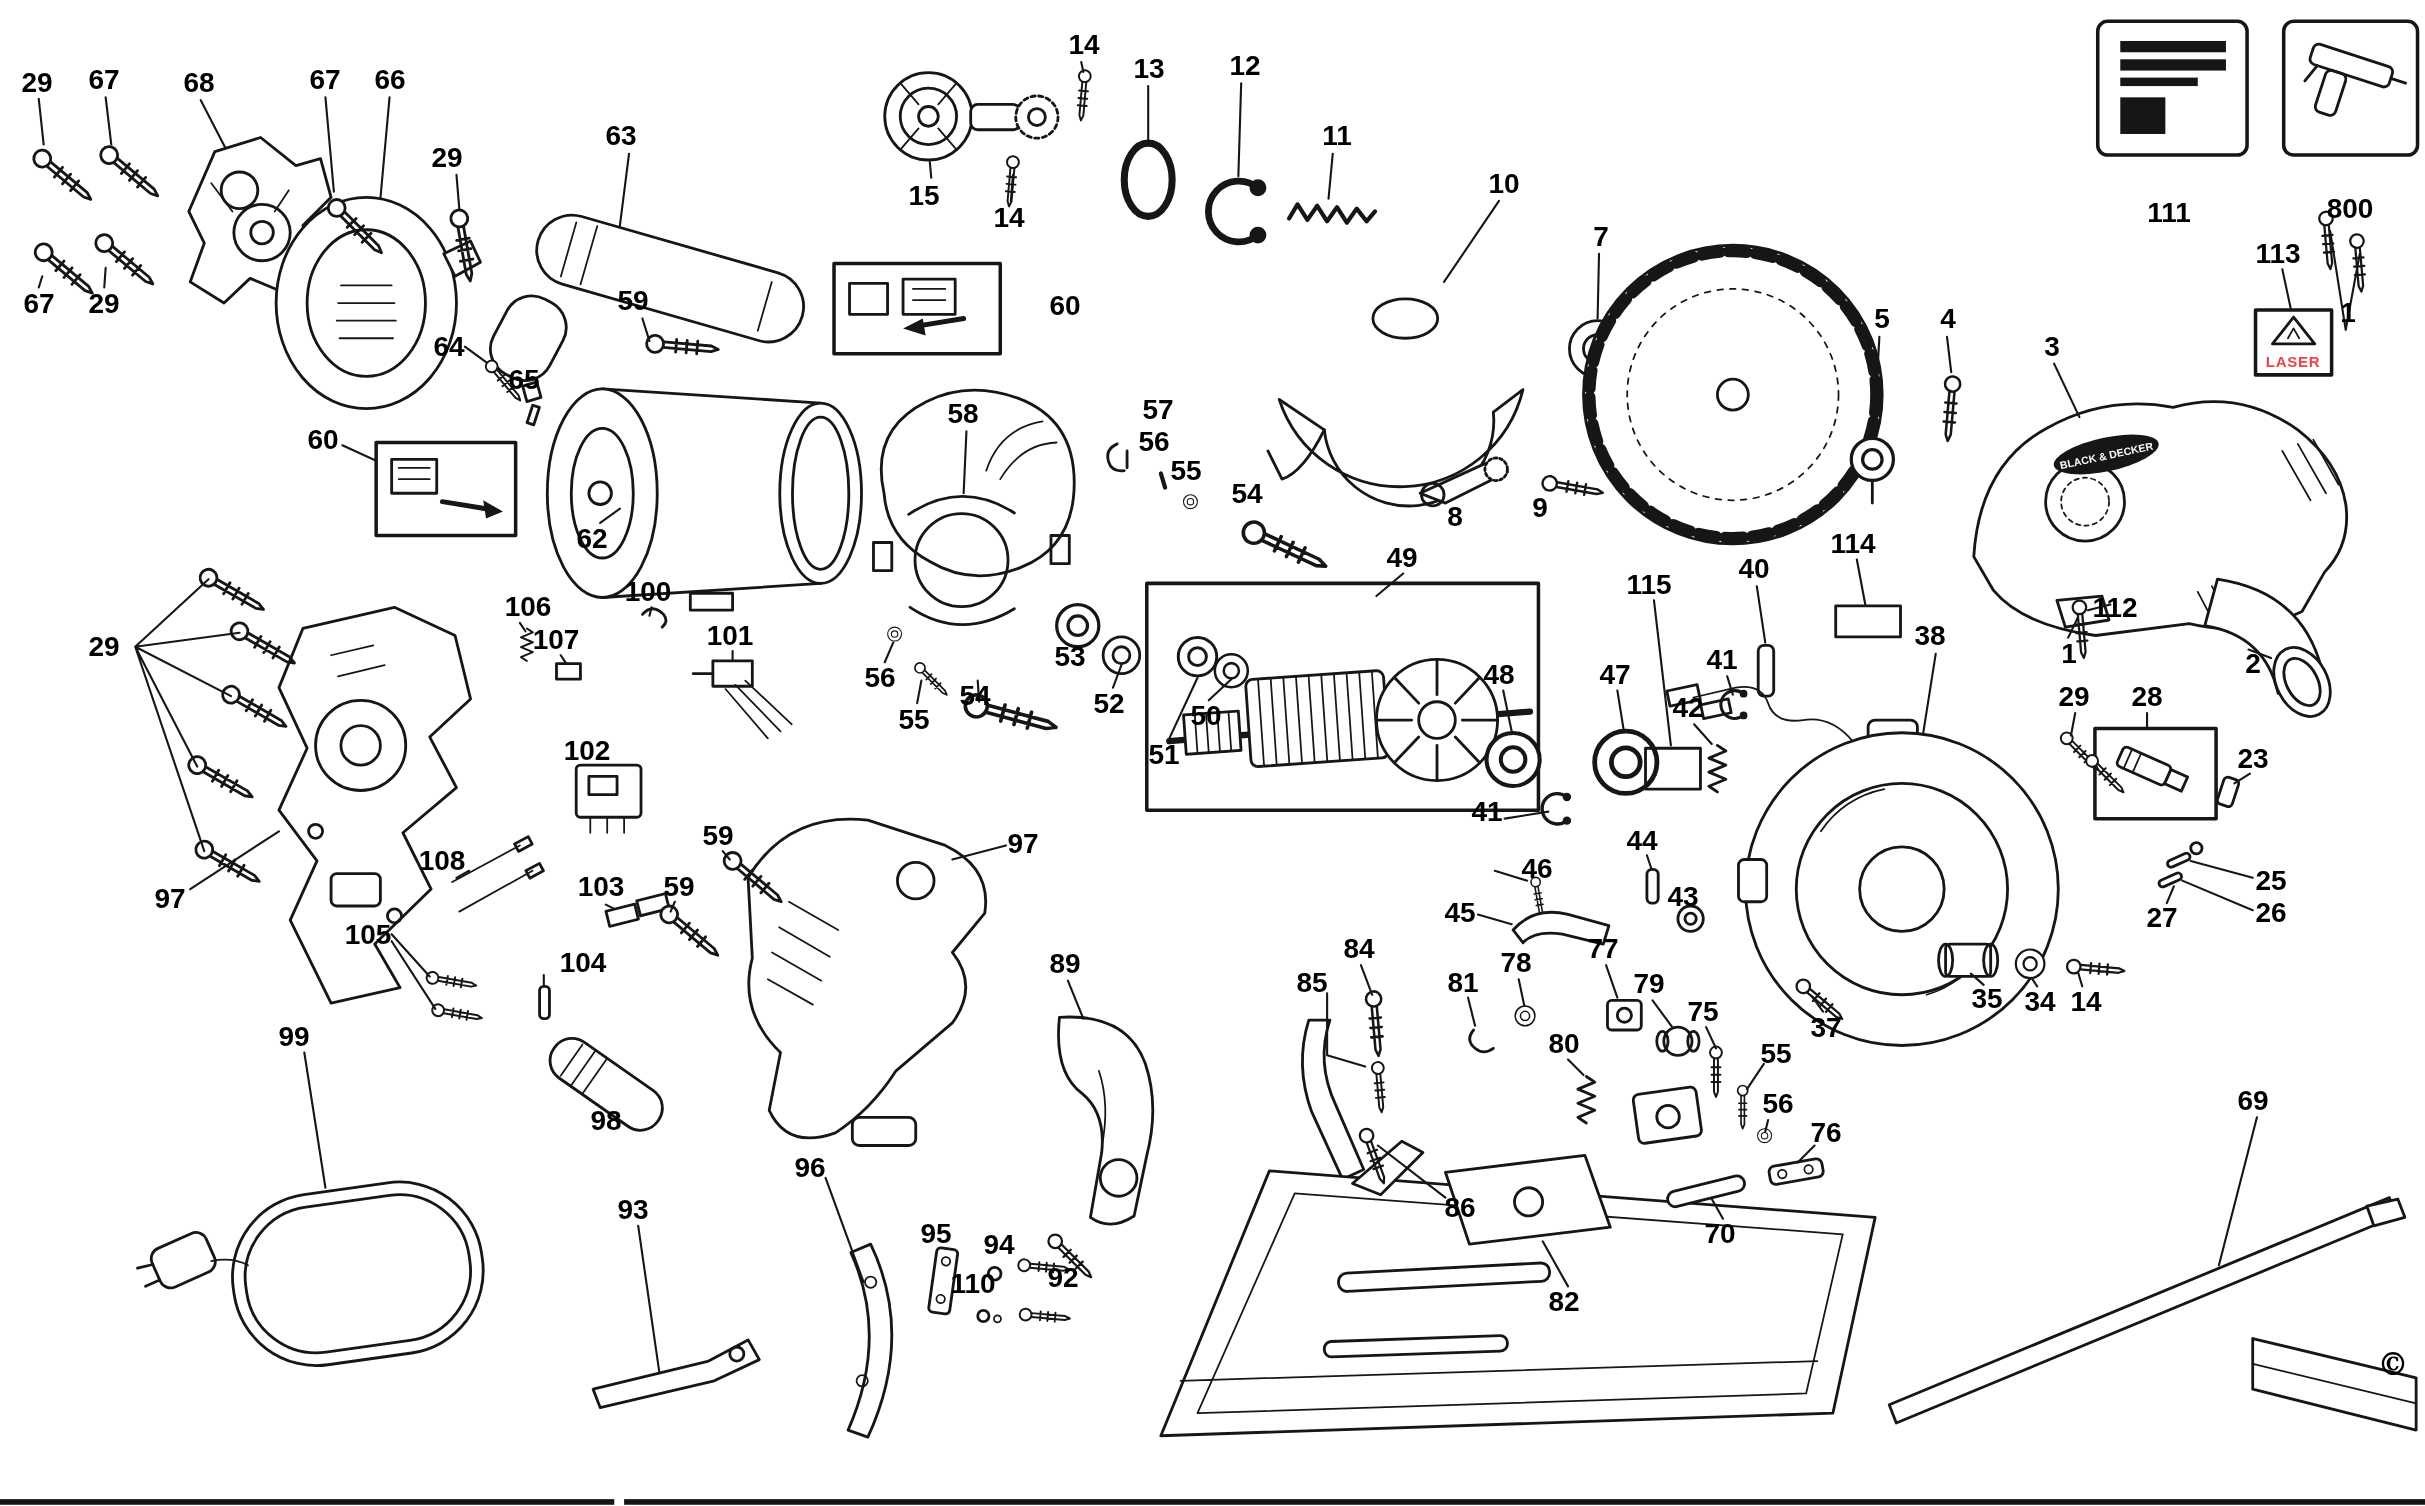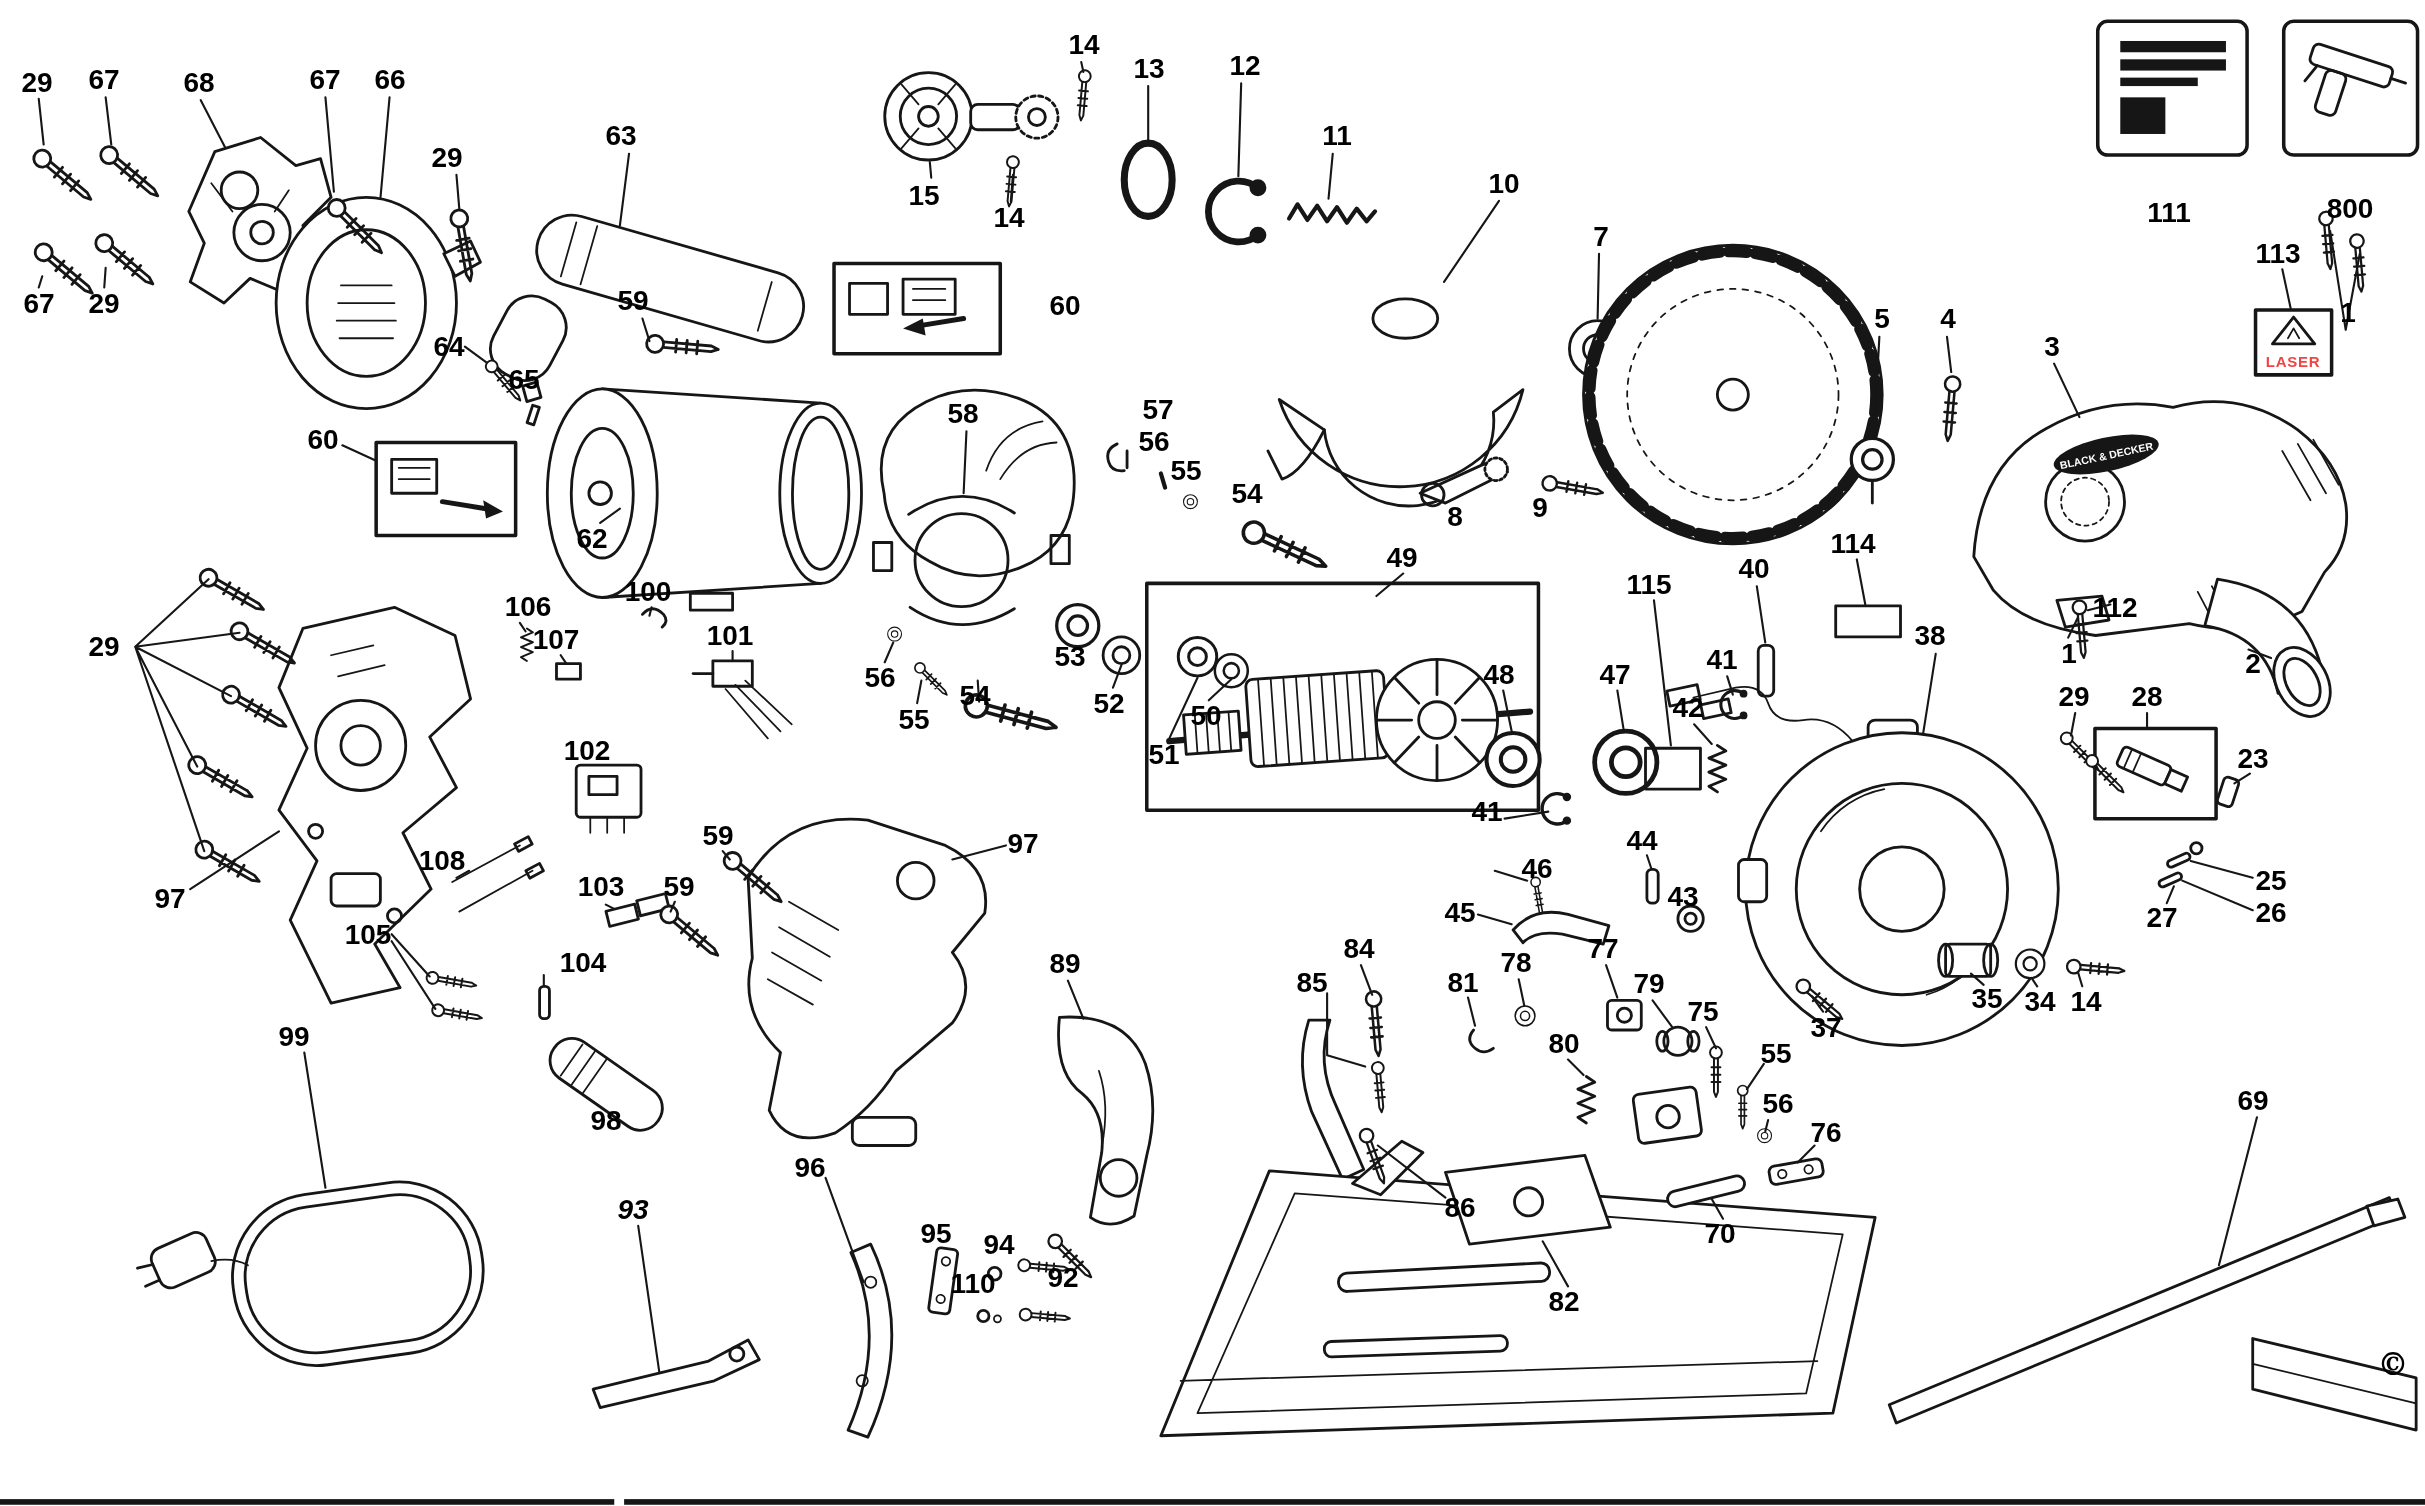--- a/index.html
+++ b/index.html
@@ -535,21 +535,21 @@
       <div class="callout" style="left: 1683px; top: 897px;">43</div>
       <div class="callout" style="left: 1460px; top: 913px;">45</div>
       <div class="callout" style="left: 1987px; top: 999px;">35</div>
       <div class="callout" style="left: 2040px; top: 1002px;">34</div>
       <div class="callout" style="left: 2086px; top: 1002px;">14</div>
       <div class="callout" style="left: 1826px; top: 1028px;">37</div>
       <div class="callout" style="left: 294px; top: 1037px;">99</div>
       <div class="callout" style="left: 606px; top: 1121px;">98</div>
       <div class="callout" style="left: 1065px; top: 964px;">89</div>
       <div class="callout" style="left: 810px; top: 1168px;">96</div>
-      <div class="callout" style="left: 633px; top: 1210px; font-style: italic;">93</div>
+      <div class="callout" style="left: 633px; top: 1210px;">93</div>
       <div class="callout" style="left: 936px; top: 1234px;">95</div>
       <div class="callout" style="left: 999px; top: 1245px;">94</div>
       <div class="callout" style="left: 973px; top: 1284px;">110</div>
       <div class="callout" style="left: 1063px; top: 1278px;">92</div>
       <div class="callout" style="left: 1359px; top: 949px;">84</div>
       <div class="callout" style="left: 1312px; top: 983px;">85</div>
       <div class="callout" style="left: 1463px; top: 983px;">81</div>
       <div class="callout" style="left: 1516px; top: 963px;">78</div>
       <div class="callout" style="left: 1603px; top: 949px;">77</div>
       <div class="callout" style="left: 1649px; top: 984px;">79</div>

